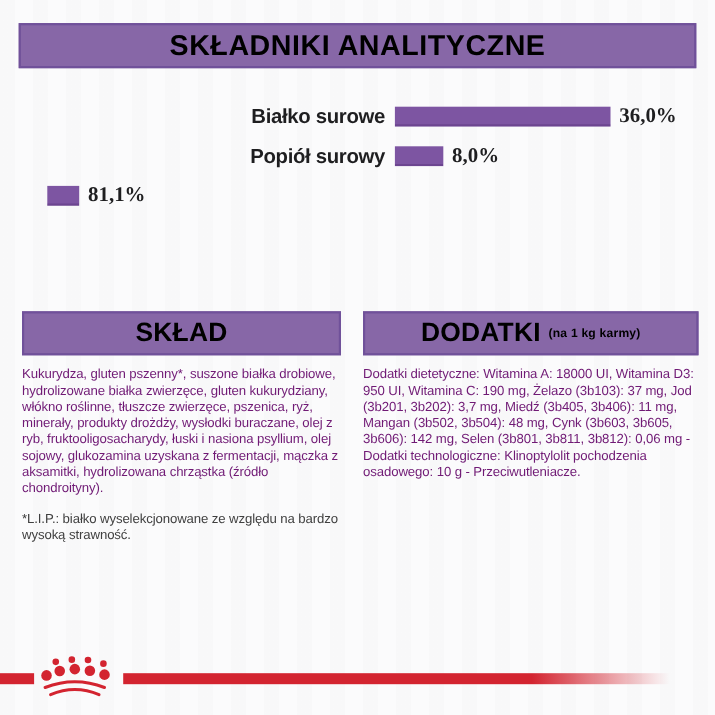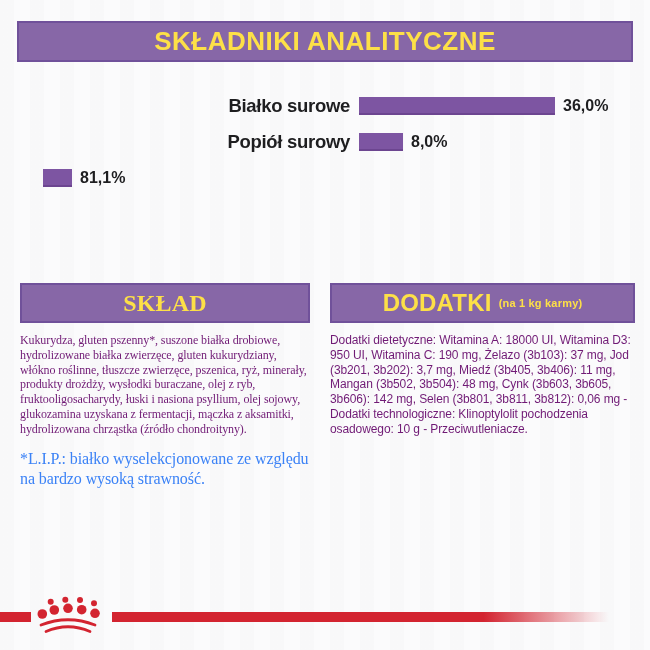--- a/index.html
+++ b/index.html
@@ -19,55 +19,55 @@
       repeating-linear-gradient(90deg, rgba(0,0,0,0.012) 0 14px, rgba(0,0,0,0) 14px 30px),
       var(--paper);
     overflow:hidden;
   }
   .page{position:relative;width:650px;height:650px;}
 
   
   .banner{
     background:var(--purple);
     border:2px solid var(--purple-edge);
-    color:#fde047;
+    color:#000000;
     display:flex;align-items:center;justify-content:center;
     font-weight:bold;
   }
   .banner-top{
     position:absolute;left:17px;top:21px;width:616px;height:41px;
     font-size:26px;letter-spacing:0.5px;
   }
 
   
   .chart{position:absolute;left:0;top:88px;width:650px;padding-left:34px;}
   .chart-row{display:flex;align-items:center;height:36px;}
   .chart-label{
     width:316px;text-align:right;font-weight:bold;font-size:18.5px;
     letter-spacing:-0.3px;white-space:nowrap;
   }
   .chart-bar{
     height:18px;margin-left:9px;background:var(--bar);
     box-shadow:inset 0 -2px 0 rgba(50,15,80,0.22);
     flex:0 0 auto;
   }
-  .chart-value{font-weight:bold;font-size:16px;margin-left:8px;white-space:nowrap;}
+  .chart-value{font-weight:bold;font-size:19px;margin-left:8px;white-space:nowrap;font-family:Liberation Serif, serif;}
 
   
   .col{position:absolute;top:283px;}
-  .col-left{left:20px;width:290px;font-family:Liberation Serif, serif;}
+  .col-left{left:20px;width:290px;}
   .col-right{left:330px;width:305px;}
   .banner-section{height:40px;font-size:24px;letter-spacing:0.2px;}
   .banner-section .suffix{font-size:11px;margin-left:7px;font-weight:bold;}
   .body-text{
     margin-top:10px;font-size:12px;line-height:1.23;color:#701a75;
     letter-spacing:-0.1px;
   }
   .footnote{
-    margin-top:13px;font-size:16px;line-height:1.23;color:#3b82f6;
+    margin-top:13px;font-size:12px;line-height:1.23;color:#404040;
     letter-spacing:-0.1px;
   }
 
   
   .rule-left{position:absolute;left:0;top:612px;width:31px;height:10px;background:var(--red);}
   .rule-right{
     position:absolute;left:112px;top:612px;width:502px;height:10px;
     background:linear-gradient(to right, var(--red) 0%, var(--red) 74%, rgba(211,36,48,0) 99%);
   }
   .crown{position:absolute;left:35px;top:593px;width:66px;height:44px;}

